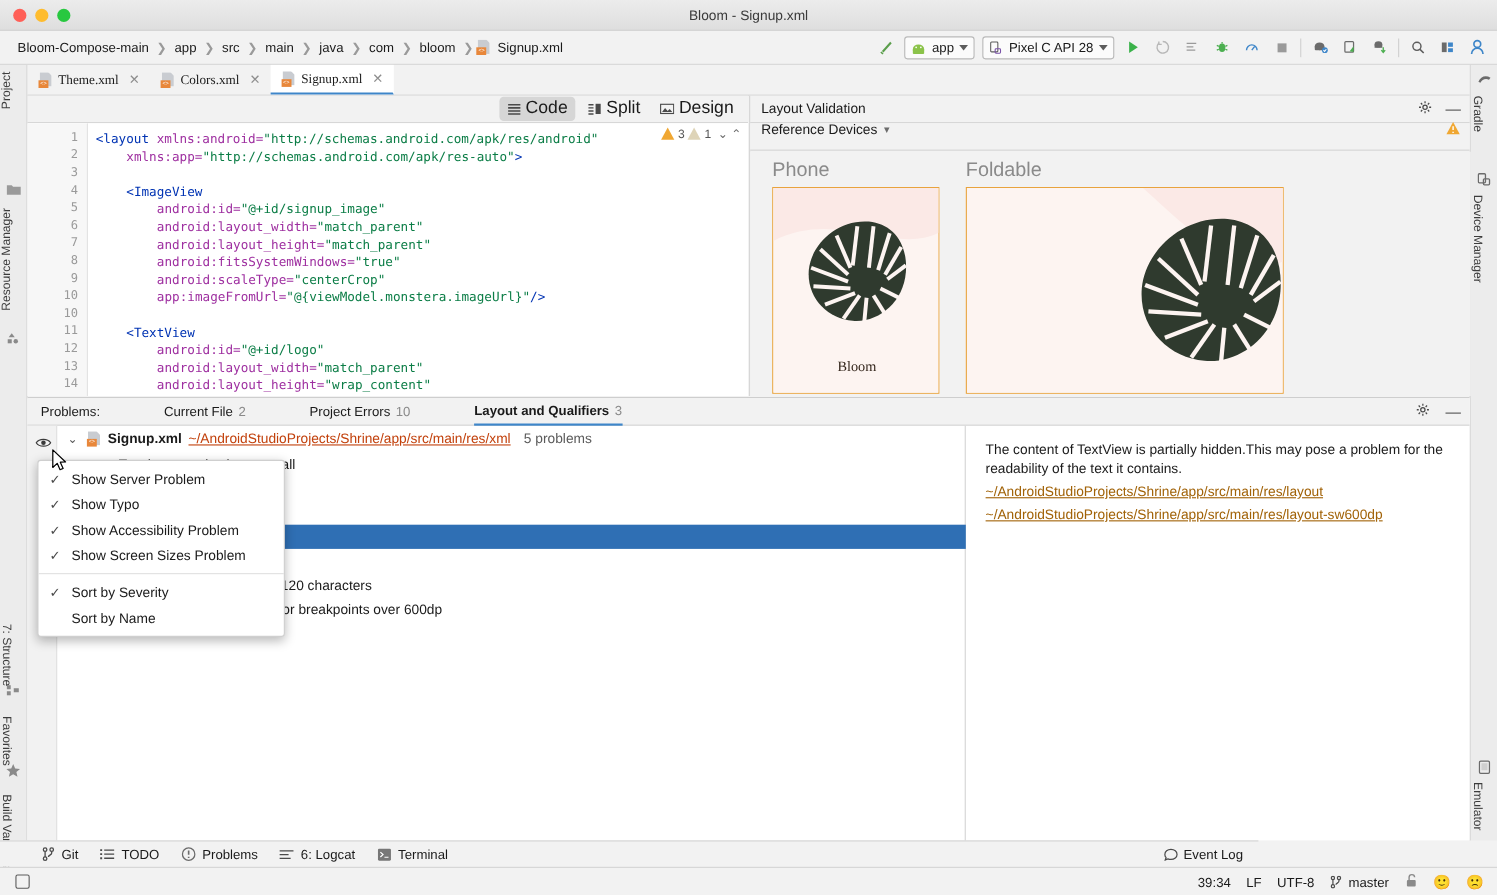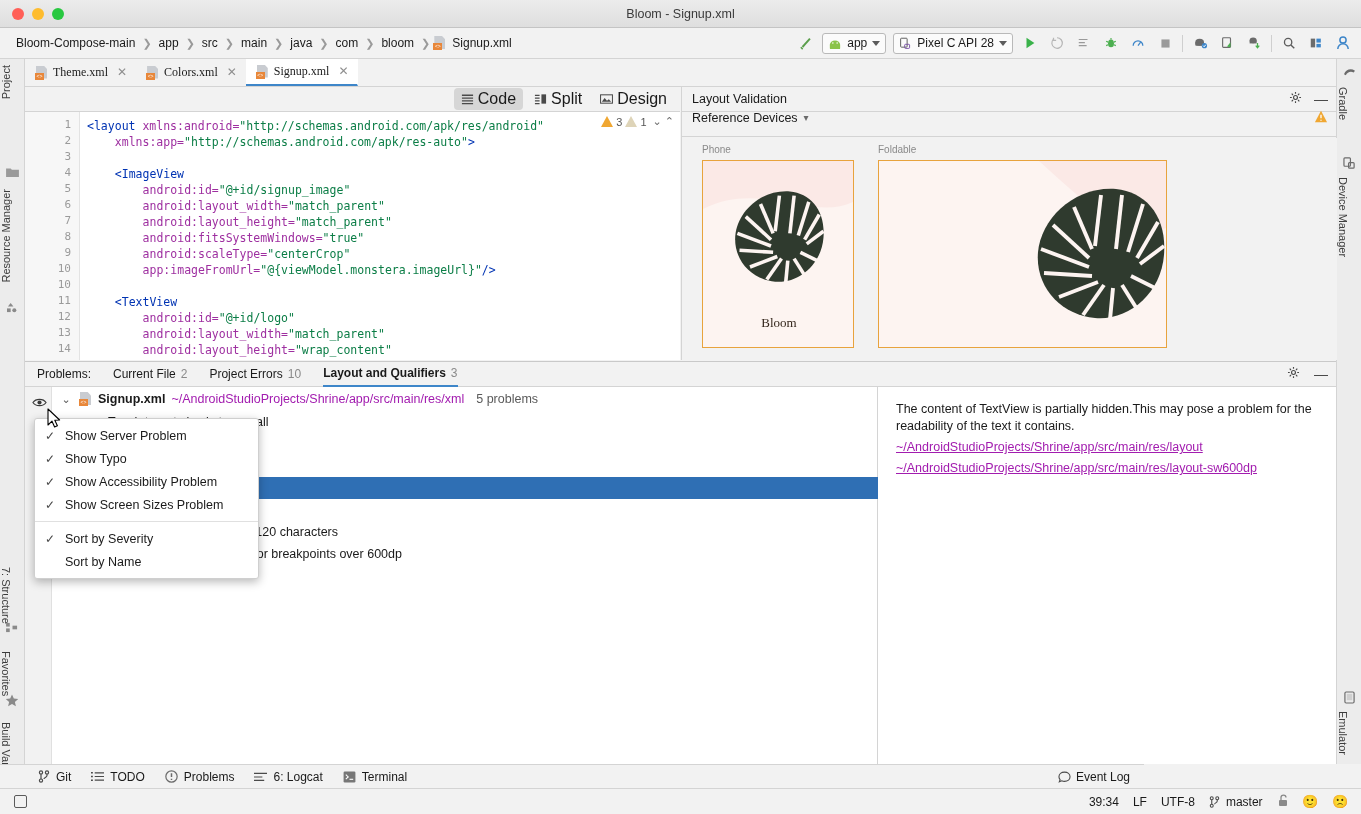--- a/index.html
+++ b/index.html
@@ -94,50 +94,50 @@
   .lvp { position:absolute; left:681px; top:87px; width:655px; height:273px;
     background:#f2f2f2; border-left:1px solid #d4d4d4; }
   .lvp-head { height:25px; display:flex; align-items:center;
     padding:0 8px 0 10px; font-size:12.5px; border-bottom:1px solid #d4d4d4; }
   .lvp-sub { height:25px; display:flex; align-items:center;
     padding:0 8px 13px 10px; font-size:12.5px; border-bottom:1px solid #d4d4d4;
     background:#f2f2f2; }
   .lvp-body { position:absolute; left:0; top:51px; width:655px; height:222px;
     background:#f2f2f2; }
   .devwrap { position:absolute; }
-  .devlabel { font-size:10px; color:#8a8a8a; margin-bottom:5px; }
+  .devlabel { font-size:18px; color:#8a8a8a; margin-bottom:5px; }
   .devframe { border:1px solid #e8a33d; background:#fffaf8; overflow:hidden;
     position:relative; }
   .gearico, .minusico { margin-left:auto; }
 
   
   .probs { position:absolute; left:25px; top:361px; width:1311px; height:403px;
     background:#fff; border-top:1px solid #c9c9c9; }
   .probs-tabs { height:25px; background:#f2f2f2; border-bottom:1px solid #d4d4d4;
     display:flex; align-items:center; padding-left:12px; gap:22px; font-size:12px; }
   .ptab { display:flex; align-items:baseline; gap:5px; height:25px;
-    align-items:center; }
+    align-items:center;margin-left:36px; }
   .ptab.active { border-bottom:2px solid #3e86c9; font-weight:bold; }
   .pcount { color:#8a8a8a; font-weight:normal; }
   .probs-body { position:absolute; left:0; top:25px; width:1311px; height:378px;
     display:flex; }
   .probs-left { width:853px; position:relative; border-right:1px solid #d4d4d4; }
   .probs-gut { position:absolute; left:0; top:0; width:27px; height:378px;
     background:#f2f2f2; border-right:1px solid #e0e0e0; }
   .filerow { display:flex; align-items:center; gap:6px; height:24px;
     padding-left:34px; font-size:12.5px; }
-  .fpath { color:#a21caf; }
+  .fpath { color:#c2410c;text-decoration:underline; }
   .fprob { color:#5a5a5a; margin-left:6px; }
   .prow { height:22px; display:flex; align-items:center; padding-left:56px;
     font-size:12.5px; }
   .prow.sel { background:#2f6fb4; color:#fff; }
   .prow.gray { color:#9a9a9a; }
   .probs-right { flex:1; padding:14px 18px; font-size:12.5px; line-height:17px; }
   .aff { font-weight:bold; margin-top:16px; }
-  .lnk { color:#a21caf; text-decoration:underline; display:block; margin-top:4px; }
+  .lnk { color:#a16207; text-decoration:underline; display:block; margin-top:4px; }
 
   
   .ctxmenu { position:absolute; left:34px; top:418px; width:225px;
     background:#fff; border:1px solid #cfcfcf; border-radius:3px;
     box-shadow:0 3px 10px rgba(0,0,0,.28); padding:5px 0; z-index:50; }
   .mitem { height:23px; display:flex; align-items:center; font-size:12.5px;
     padding-left:0; }
   .mchk { width:30px; text-align:center; color:#4a4a4a; font-size:12px; }
   .mdiv { height:1px; background:#e0e0e0; margin:5px 0; }
   .cursor { position:absolute; left:47px; top:408px; z-index:60;

